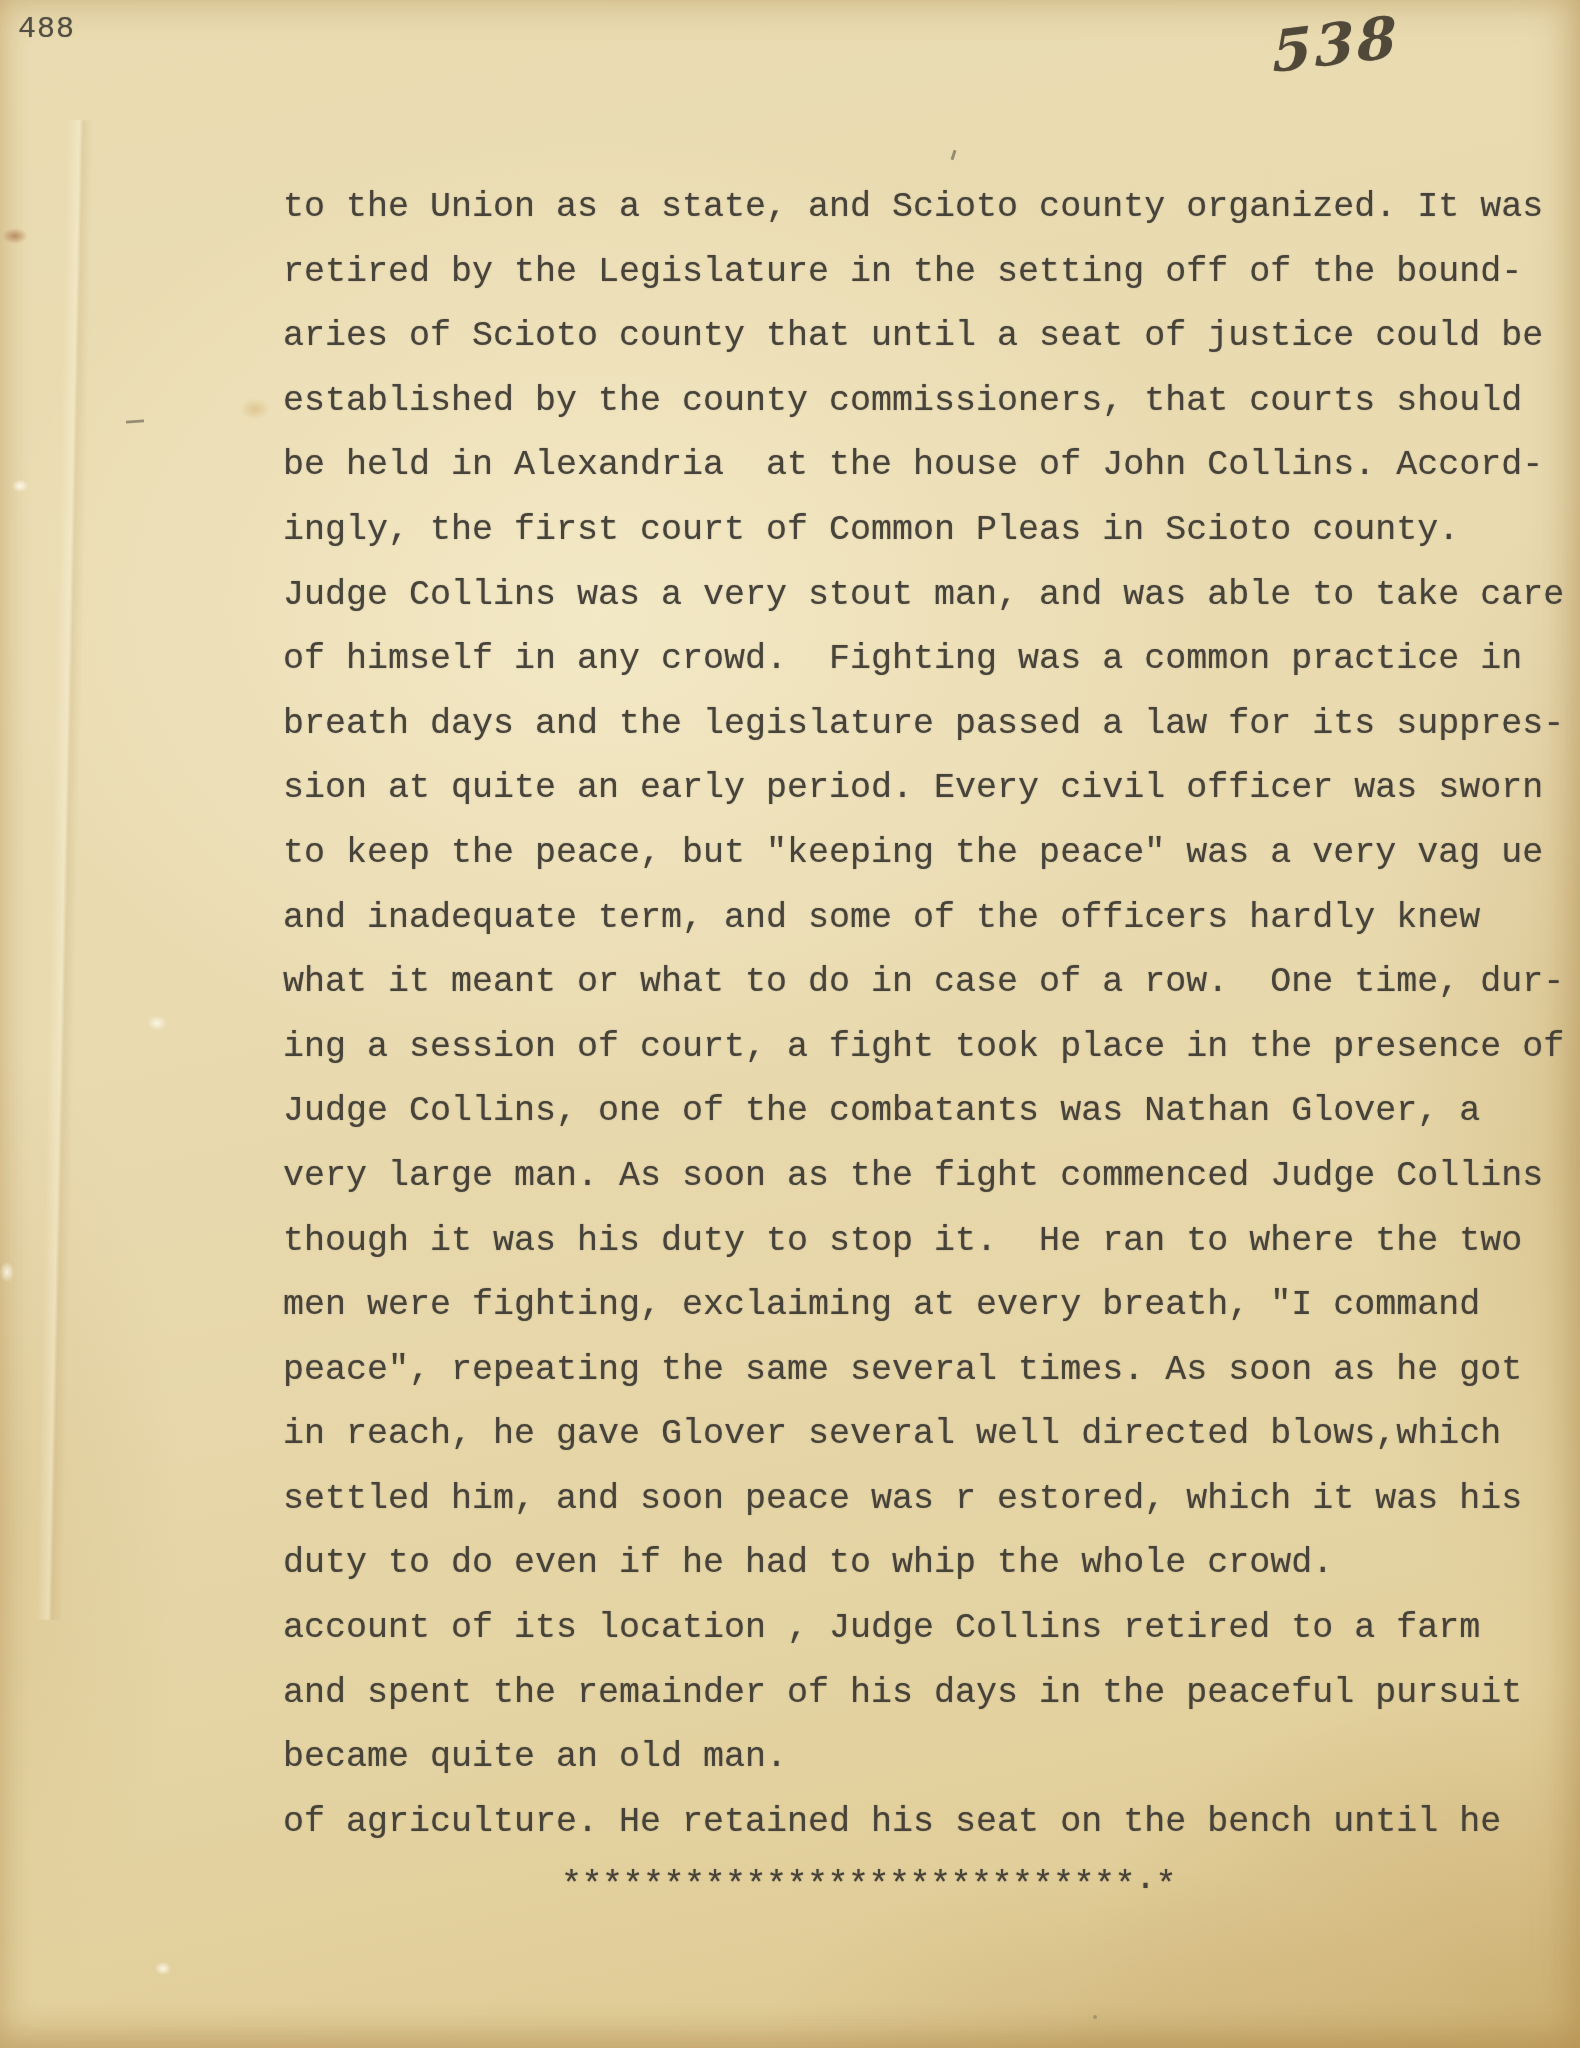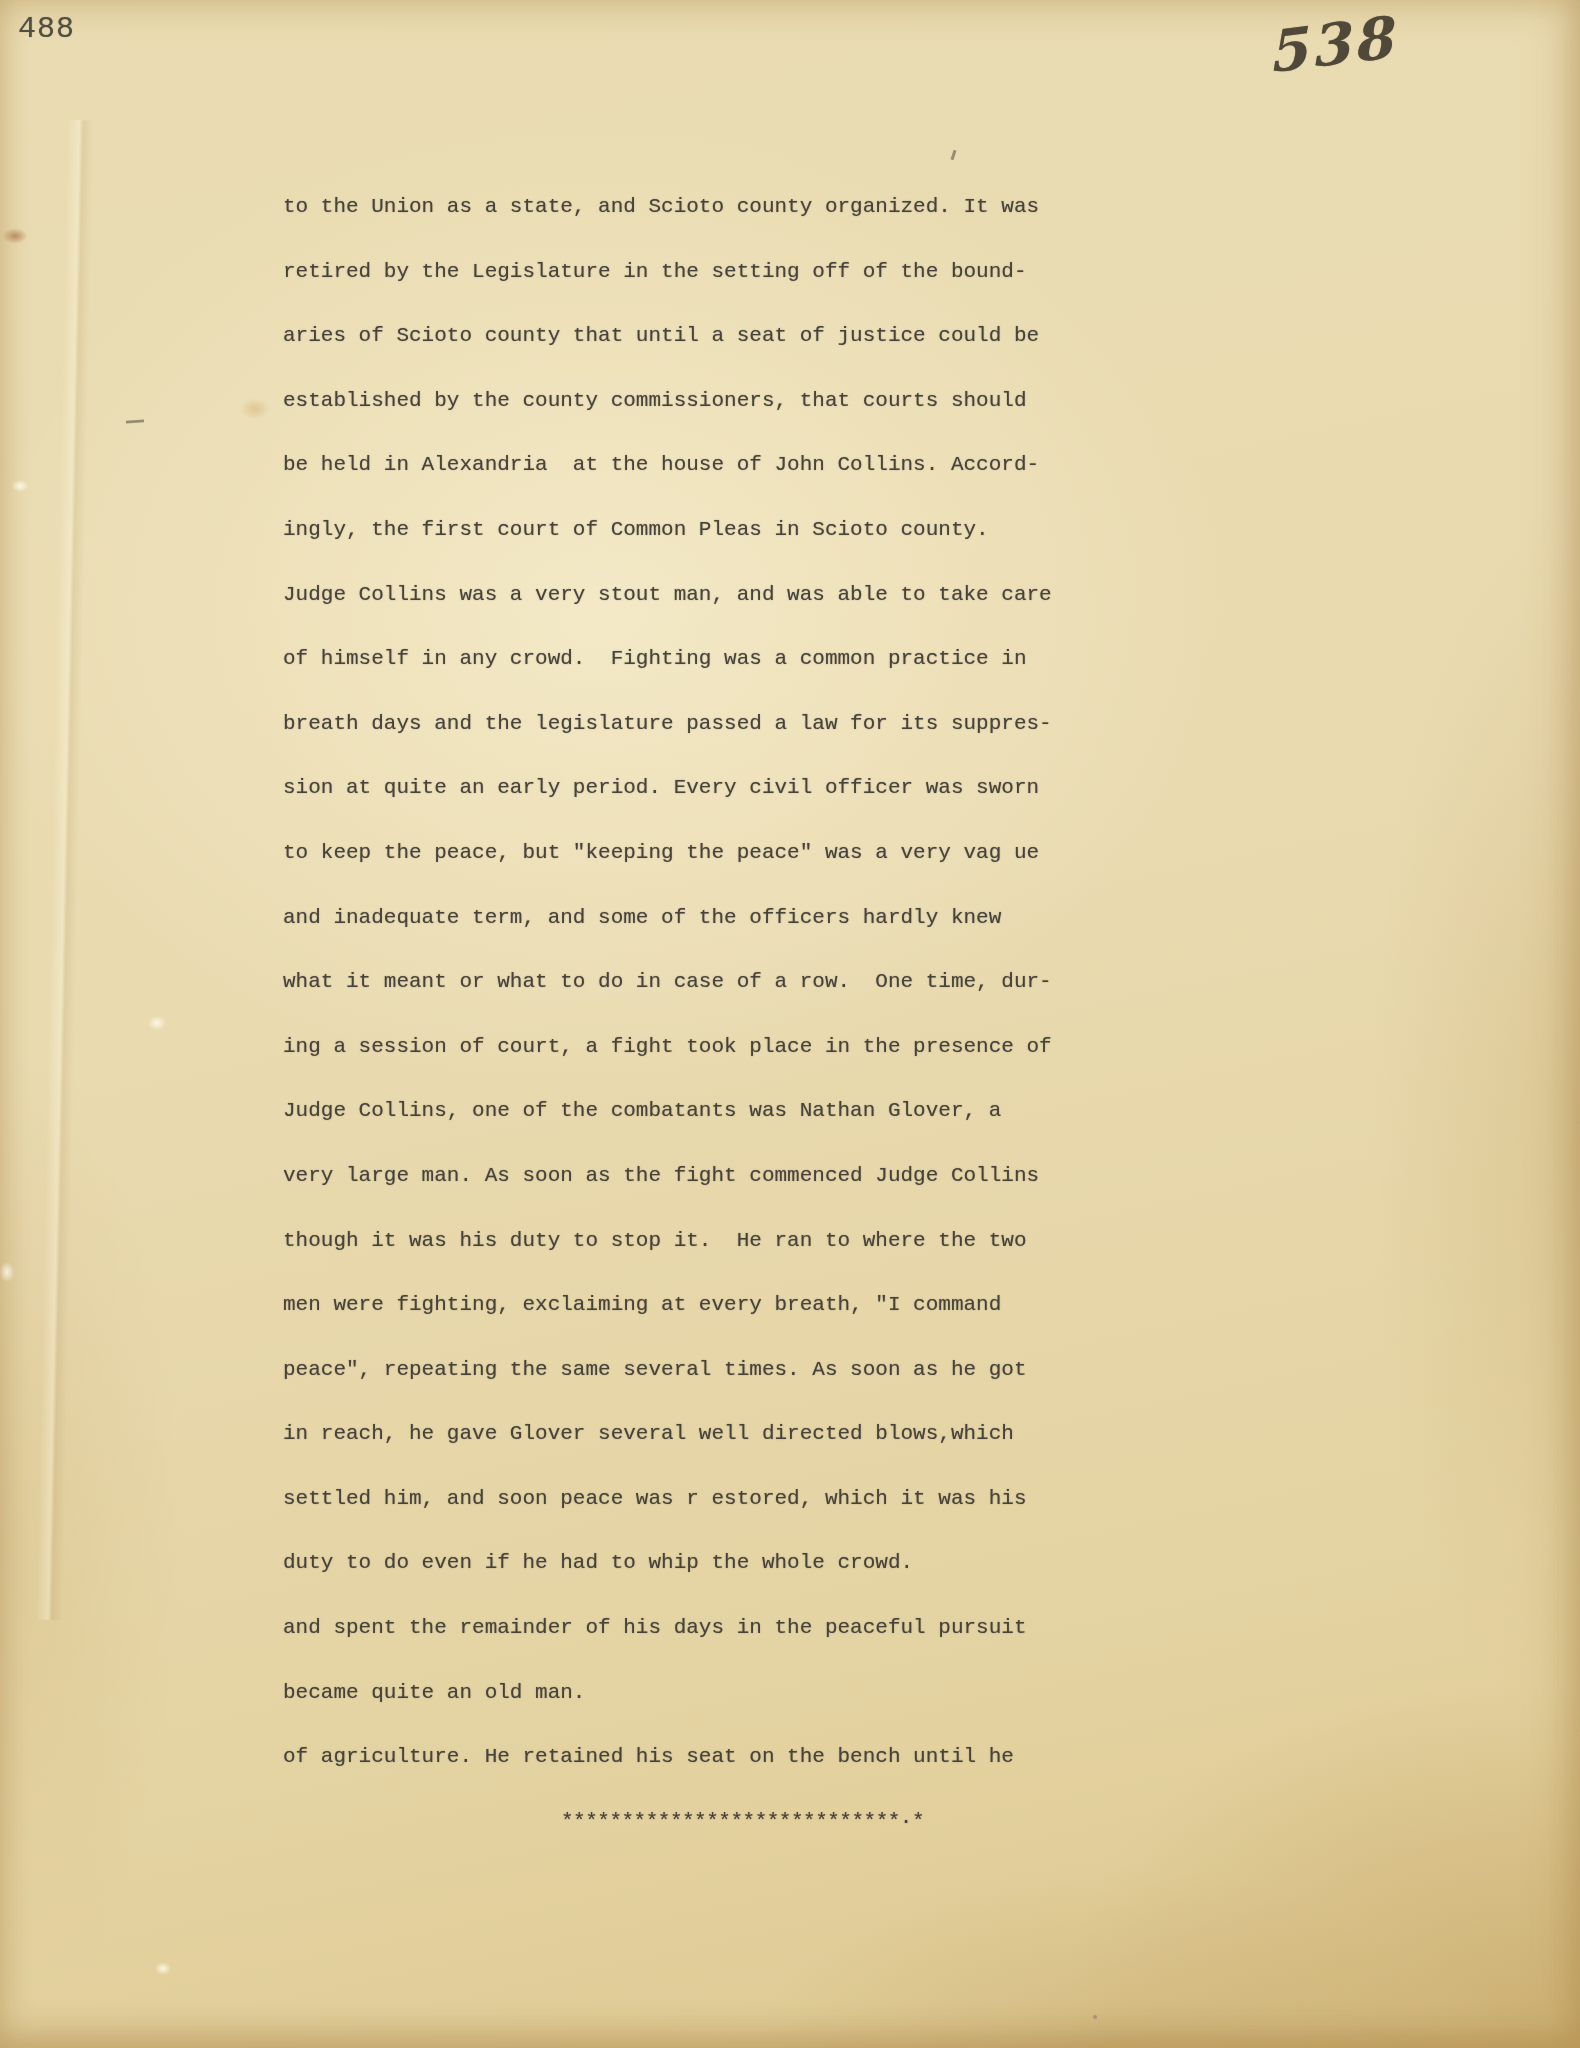--- a/index.html
+++ b/index.html
@@ -55,21 +55,21 @@
     color: rgba(74, 66, 52, 0.92);
     transform: rotate(-7deg) skewX(-6deg);
     text-shadow: 0 0 1px rgba(74,66,52,0.5);
   }
 
   .doc-body {
     position: absolute;
     left: 283px;
     top: 175px;
     width: 1180px;
-    font-size: 21px;
+    font-size: 35px;
     line-height: 64.6px;
     color: rgba(64, 61, 53, 0.92);
     text-shadow: 0 0 1.2px rgba(64,61,53,0.55);
   }
   .doc-body .line {
     white-space: pre;
     height: 64.6px;
   }
   .separator-row {
     white-space: pre;
@@ -116,20 +116,21 @@
   <div class="line">what it meant or what to do in case of a row.  One time, dur-</div>
   <div class="line">ing a session of court, a fight took place in the presence of</div>
   <div class="line">Judge Collins, one of the combatants was Nathan Glover, a</div>
   <div class="line">very large man. As soon as the fight commenced Judge Collins</div>
   <div class="line">though it was his duty to stop it.  He ran to where the two</div>
   <div class="line">men were fighting, exclaiming at every breath, "I command</div>
   <div class="line">peace", repeating the same several times. As soon as he got</div>
   <div class="line">in reach, he gave Glover several well directed blows,which</div>
   <div class="line">settled him, and soon peace was r estored, which it was his</div>
   <div class="line">duty to do even if he had to whip the whole crowd.</div>
+  <div class="line">account of its location , Judge Collins retired to a farm</div>
   <div class="line">and spent the remainder of his days in the peaceful pursuit</div>
   <div class="line">became quite an old man.</div>
   <div class="line">of agriculture. He retained his seat on the bench until he</div>
   <div class="separator-row">****************************·*</div>
 </div>
 
 <div class="stain rust"></div>
 <div class="stain amber"></div>
 <div class="stain chip1"></div>
 <div class="stain chip2"></div>

